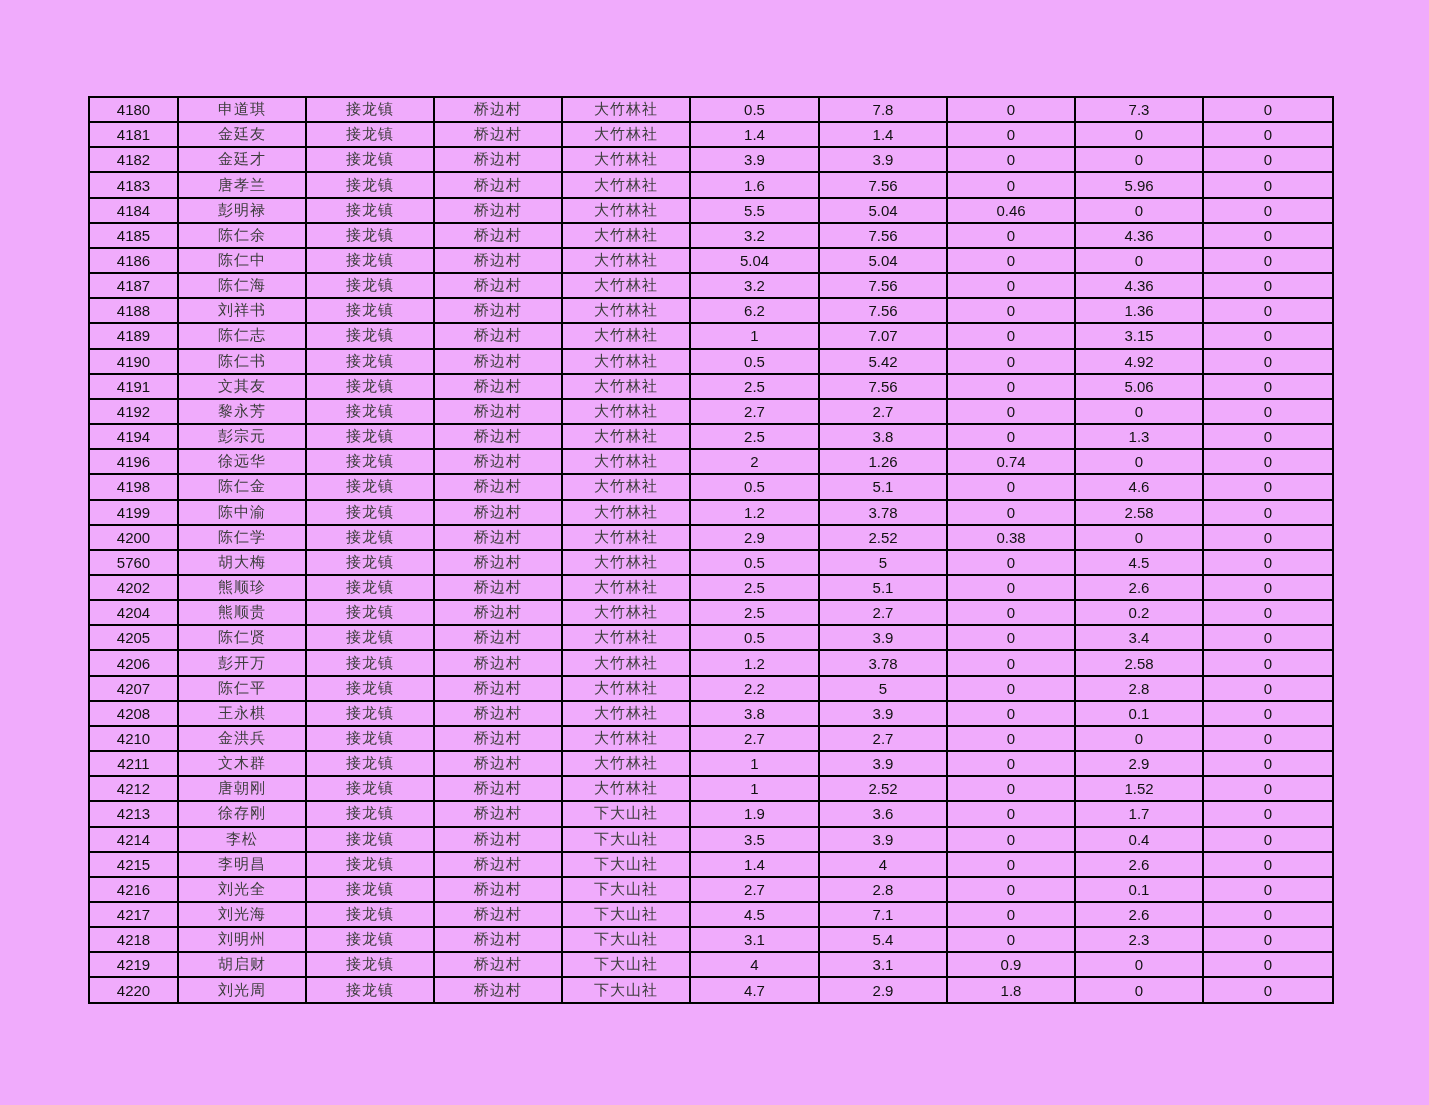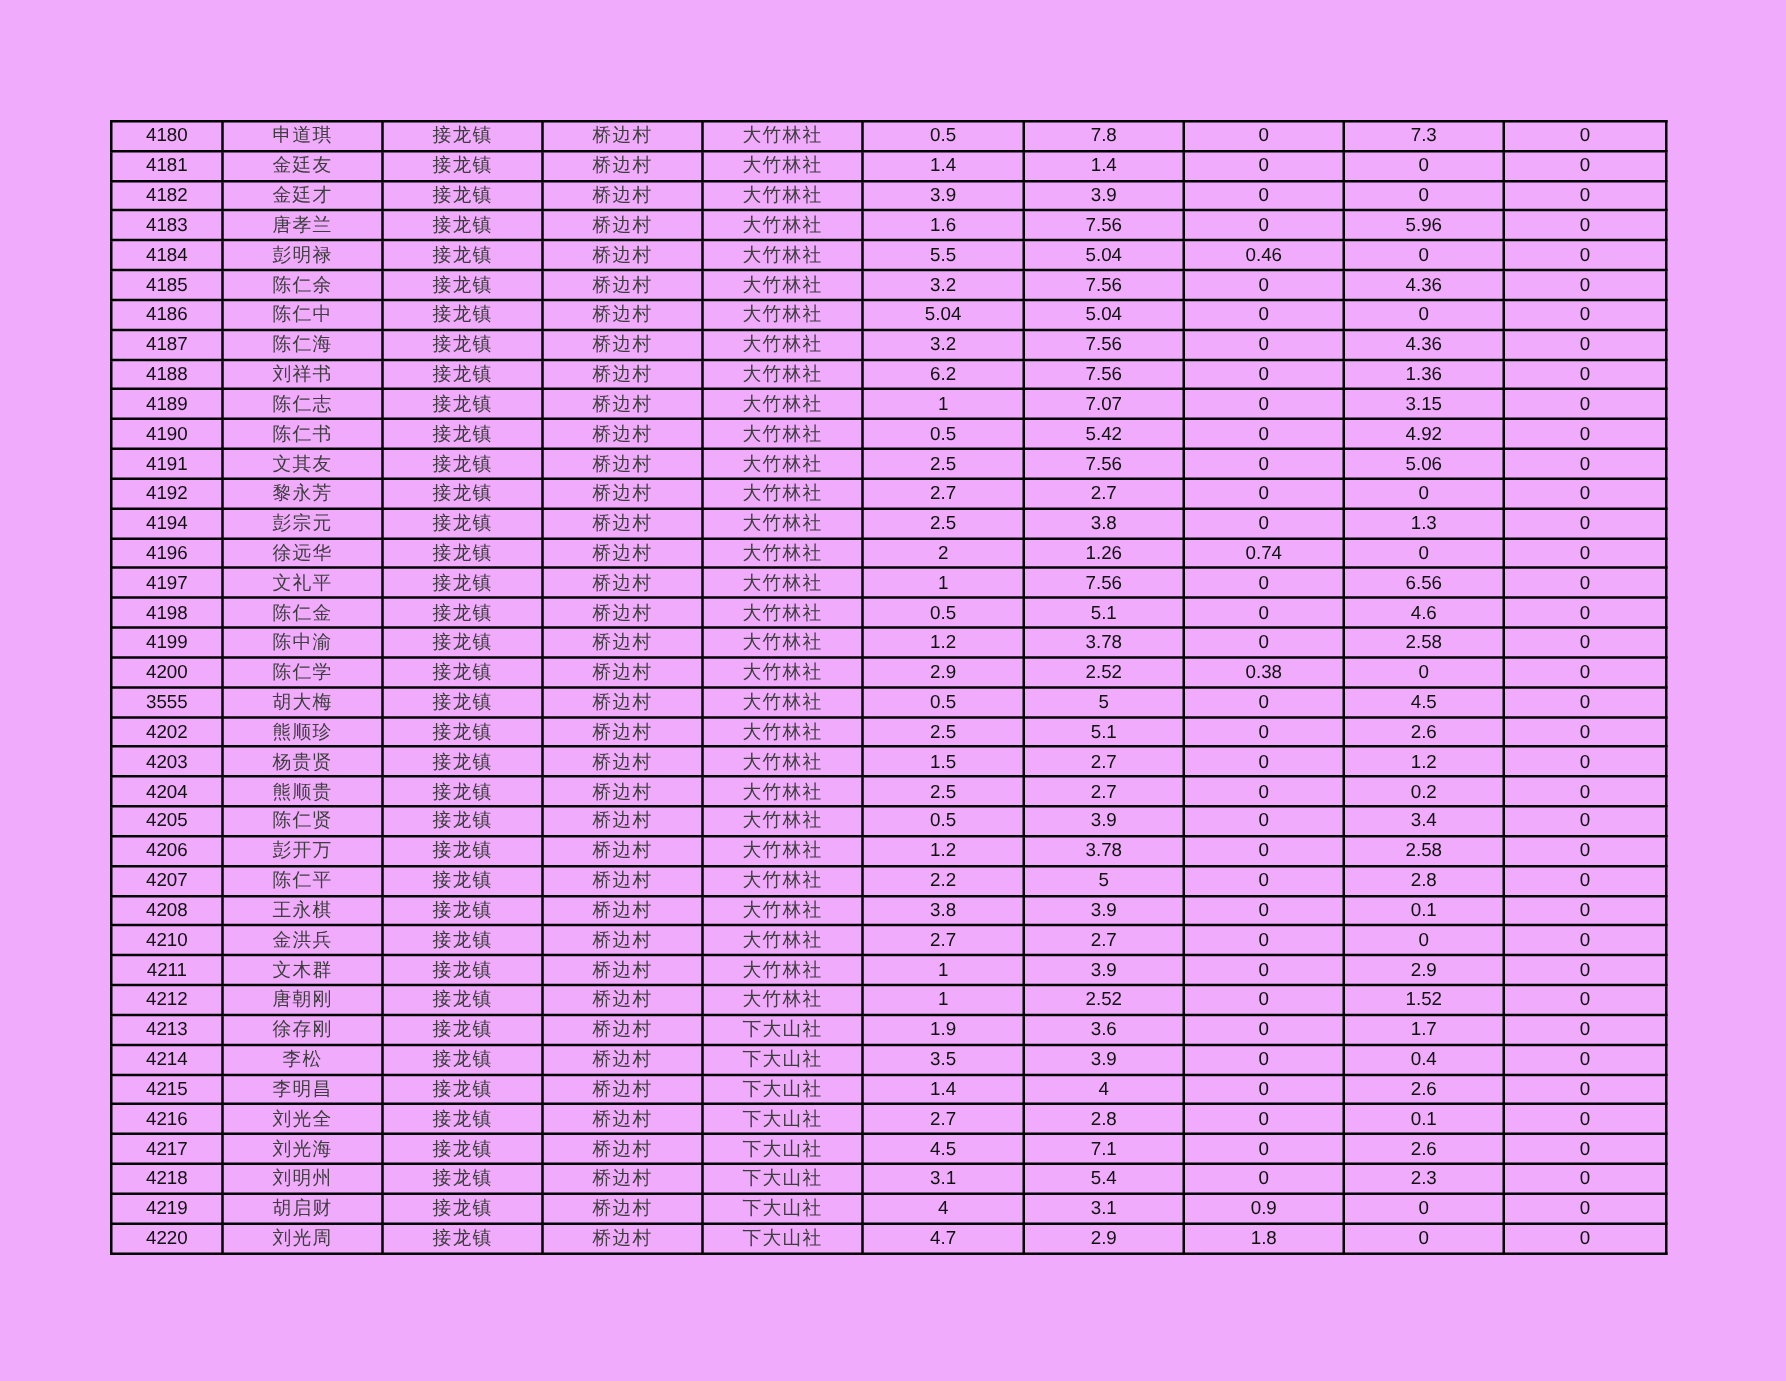--- a/index.html
+++ b/index.html
@@ -239,32 +239,20 @@
     <td class="cjk">接龙镇</td>
     <td class="cjk">桥边村</td>
     <td class="cjk">大竹林社</td>
     <td>2</td>
     <td>1.26</td>
     <td>0.74</td>
     <td>0</td>
     <td>0</td>
   </tr>
         <tr>
-    <td>4197</td>
-    <td class="cjk">文礼平</td>
-    <td class="cjk">接龙镇</td>
-    <td class="cjk">桥边村</td>
-    <td class="cjk">大竹林社</td>
-    <td>1</td>
-    <td>7.56</td>
-    <td>0</td>
-    <td>6.56</td>
-    <td>0</td>
-  </tr>
-        <tr>
     <td>4198</td>
     <td class="cjk">陈仁金</td>
     <td class="cjk">接龙镇</td>
     <td class="cjk">桥边村</td>
     <td class="cjk">大竹林社</td>
     <td>0.5</td>
     <td>5.1</td>
     <td>0</td>
     <td>4.6</td>
     <td>0</td>
@@ -287,53 +275,41 @@
     <td class="cjk">接龙镇</td>
     <td class="cjk">桥边村</td>
     <td class="cjk">大竹林社</td>
     <td>2.9</td>
     <td>2.52</td>
     <td>0.38</td>
     <td>0</td>
     <td>0</td>
   </tr>
         <tr>
-    <td>3555</td>
+    <td>5760</td>
     <td class="cjk">胡大梅</td>
     <td class="cjk">接龙镇</td>
     <td class="cjk">桥边村</td>
     <td class="cjk">大竹林社</td>
     <td>0.5</td>
     <td>5</td>
     <td>0</td>
     <td>4.5</td>
     <td>0</td>
   </tr>
         <tr>
     <td>4202</td>
     <td class="cjk">熊顺珍</td>
     <td class="cjk">接龙镇</td>
     <td class="cjk">桥边村</td>
     <td class="cjk">大竹林社</td>
     <td>2.5</td>
     <td>5.1</td>
     <td>0</td>
     <td>2.6</td>
-    <td>0</td>
-  </tr>
-        <tr>
-    <td>4203</td>
-    <td class="cjk">杨贵贤</td>
-    <td class="cjk">接龙镇</td>
-    <td class="cjk">桥边村</td>
-    <td class="cjk">大竹林社</td>
-    <td>1.5</td>
-    <td>2.7</td>
-    <td>0</td>
-    <td>1.2</td>
     <td>0</td>
   </tr>
         <tr>
     <td>4204</td>
     <td class="cjk">熊顺贵</td>
     <td class="cjk">接龙镇</td>
     <td class="cjk">桥边村</td>
     <td class="cjk">大竹林社</td>
     <td>2.5</td>
     <td>2.7</td>

